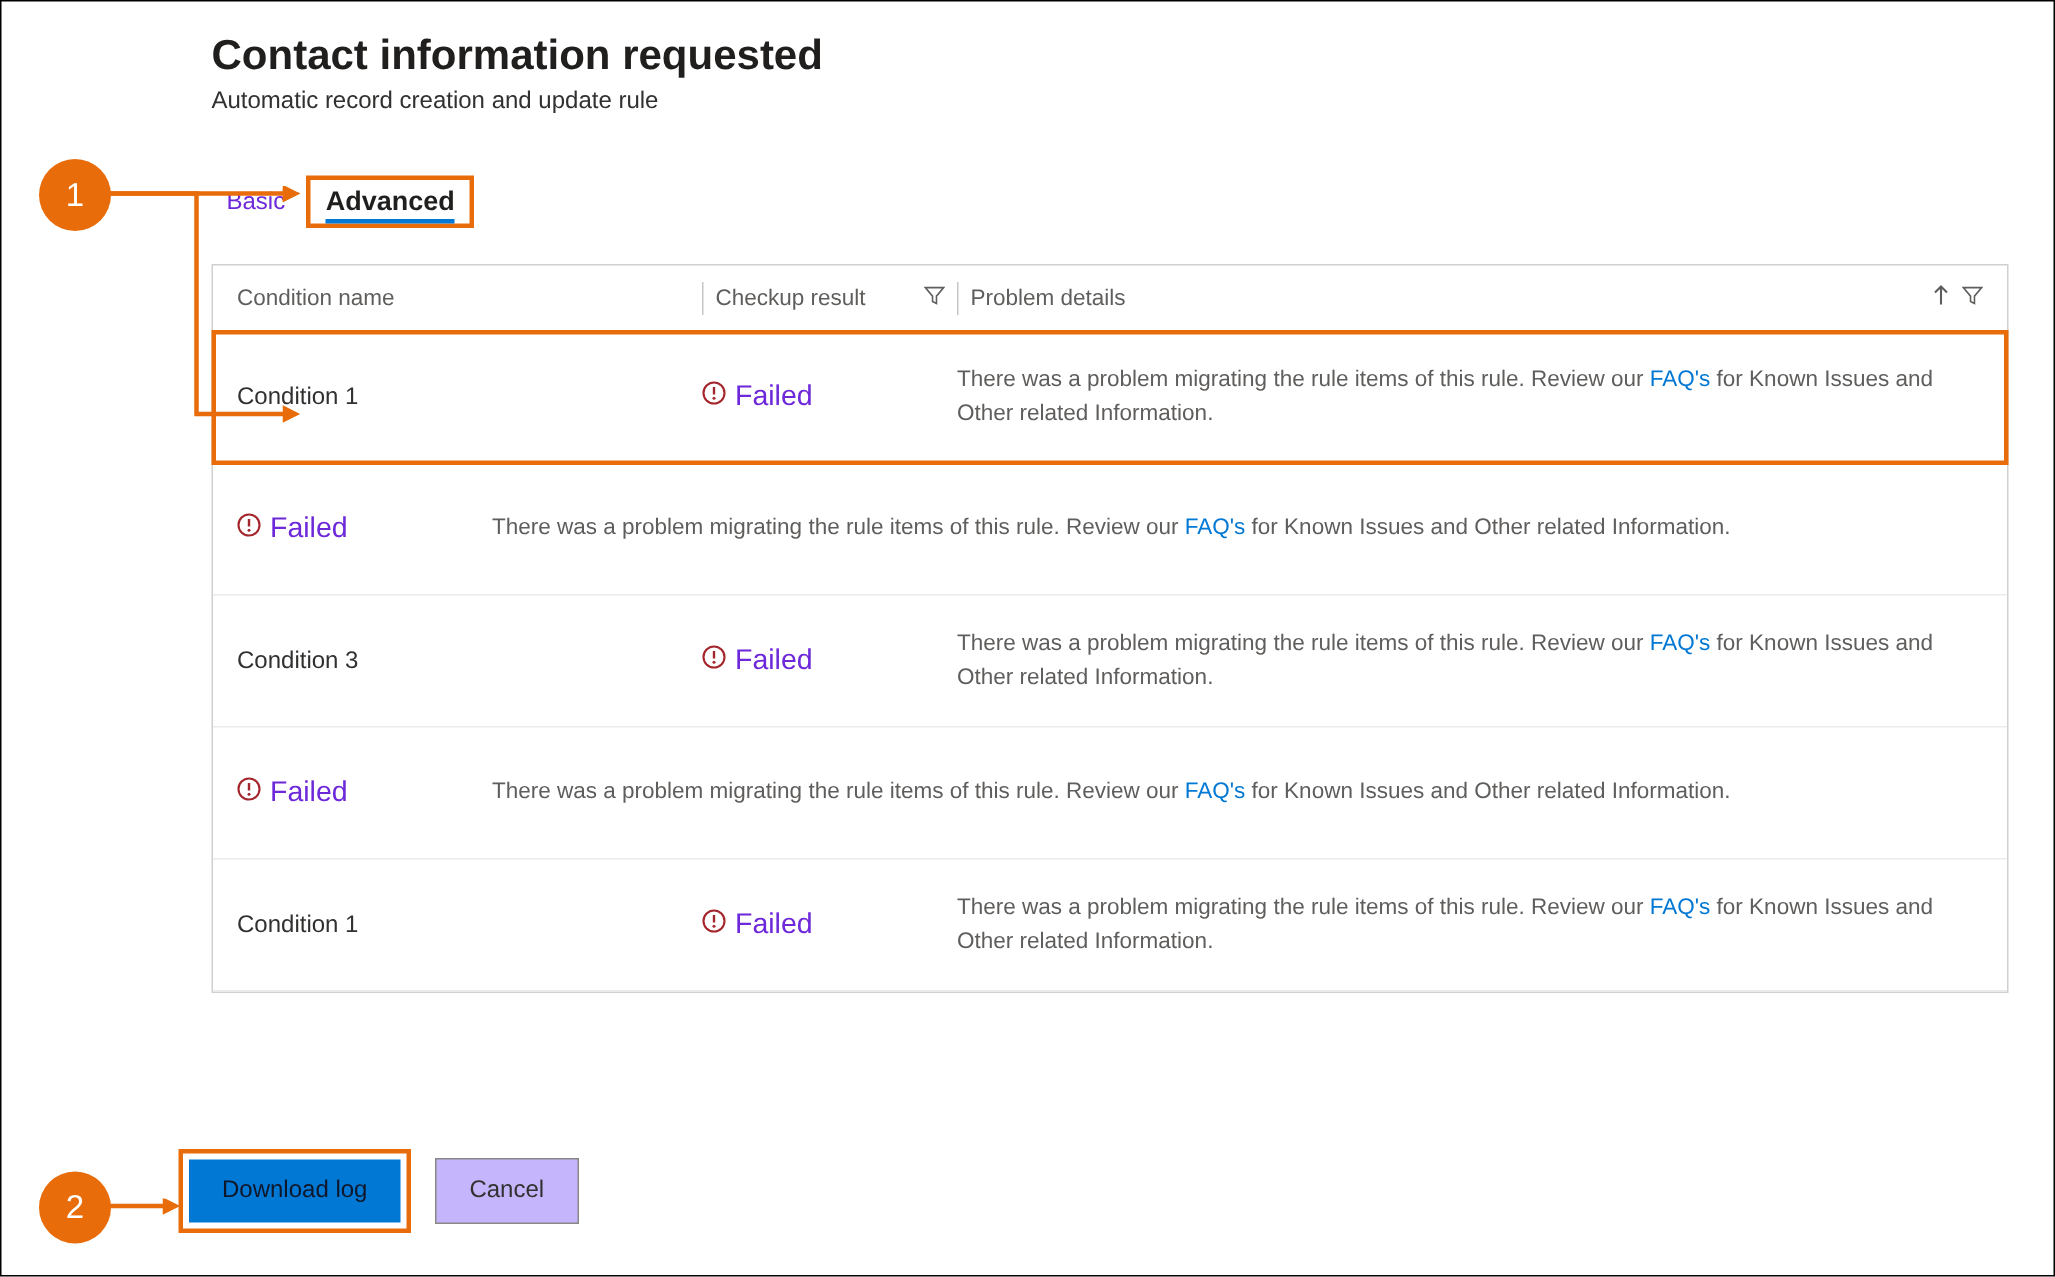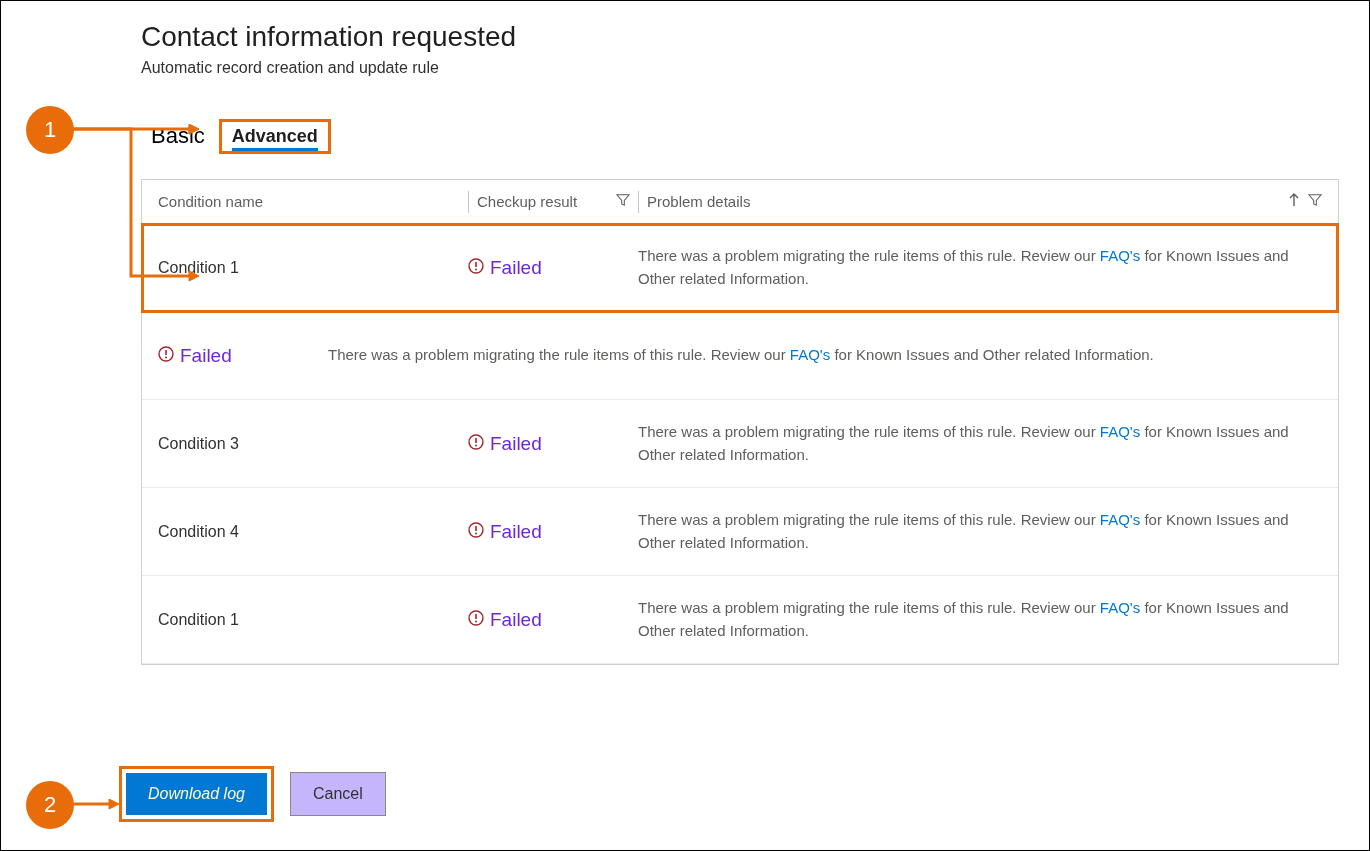--- a/index.html
+++ b/index.html
@@ -10,38 +10,38 @@
       width: 1370px;
       height: 851px;
       position: relative;
       border: 1px solid #000;
     }
     .page {
       padding: 20px 0 0 140px;
     }
     .page-title {
       font-size: 28px;
-      font-weight: 400;
+      font-weight: 700;
       color: #201f1e;
       margin-bottom: 6px;
     }
     .page-subtitle {
       font-size: 16px;
       color: #323130;
       margin-bottom: 40px;
     }
     .tabs {
       display: flex;
       align-items: center;
       margin-bottom: 24px;
       gap: 4px;
     }
     .tab {
-      font-size: 22px;
-      color: #000000;
+      font-size: 16px;
+      color: #6d28d9;
       padding: 6px 10px;
       cursor: pointer;
     }
     .tab-active-box {
       border: 3px solid #e86c0a;
       padding: 4px 10px;
       display: inline-block;
     }
     .tab-active {
       font-size: 18px;
@@ -121,27 +121,26 @@
       align-items: center;
       gap: 16px;
     }
     .btn-primary-box {
       border: 3px solid #e86c0a;
       padding: 4px;
       display: inline-block;
     }
     .btn-primary {
       background: #0078d4;
-      color: #fef9c3;
+      color: #0f172a;
       border: none;
       font-size: 16px;
       padding: 12px 22px;
       cursor: pointer;
       font-family: inherit;
-      font-style: italic;
     }
     .btn-secondary {
       background: #c4b5fd;
       color: #323130;
       border: 1px solid #8a8886;
       font-size: 16px;
       padding: 12px 22px;
       cursor: pointer;
       font-family: inherit;
     }
@@ -240,21 +239,20 @@
             <span class="failed-icon"><svg width="16" height="16" viewBox="0 0 16 16">
                 <circle cx="8" cy="8" r="7" fill="none" stroke="#a4262c" stroke-width="1.4"></circle>
                 <line x1="8" y1="4" x2="8" y2="9" stroke="#a4262c" stroke-width="1.6"></line>
                 <circle cx="8" cy="11.5" r="1" fill="#a4262c"></circle>
               </svg></span>
             <span class="failed-text">Failed</span>
           </div>
           <div class="col-details"><span>There was a problem migrating the rule items of this rule. Review our </span><span class="link">FAQ's</span><span> for Known Issues and Other related Information.</span></div>
         </div>
         <div class="trow">
-          <div class="col-name condition-name">Condition 4</div>
           <div class="col-result">
             <span class="failed-icon"><svg width="16" height="16" viewBox="0 0 16 16">
                 <circle cx="8" cy="8" r="7" fill="none" stroke="#a4262c" stroke-width="1.4"></circle>
                 <line x1="8" y1="4" x2="8" y2="9" stroke="#a4262c" stroke-width="1.6"></line>
                 <circle cx="8" cy="11.5" r="1" fill="#a4262c"></circle>
               </svg></span>
             <span class="failed-text">Failed</span>
           </div>
           <div class="col-details"><span>There was a problem migrating the rule items of this rule. Review our </span><span class="link">FAQ's</span><span> for Known Issues and Other related Information.</span></div>
         </div>

